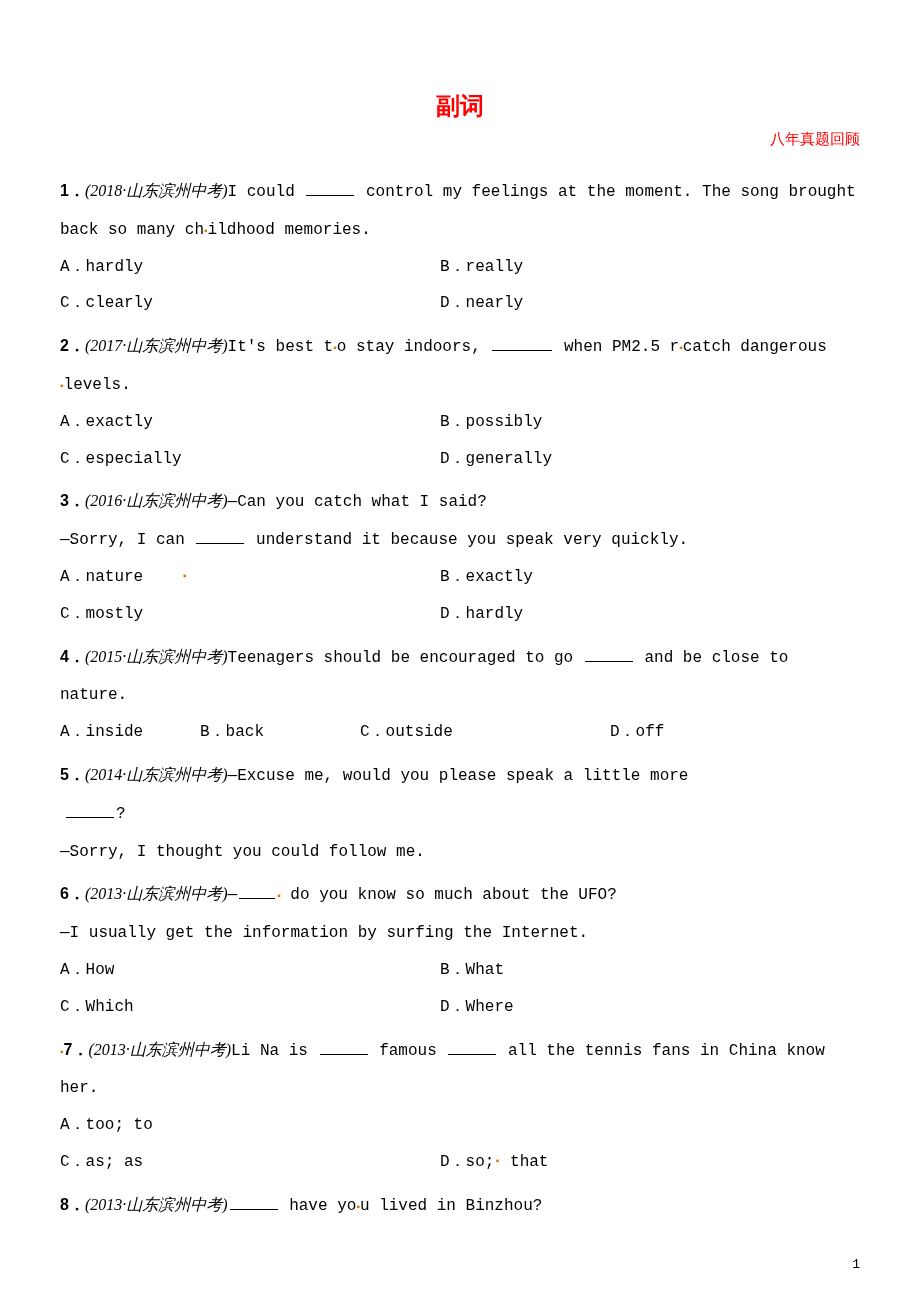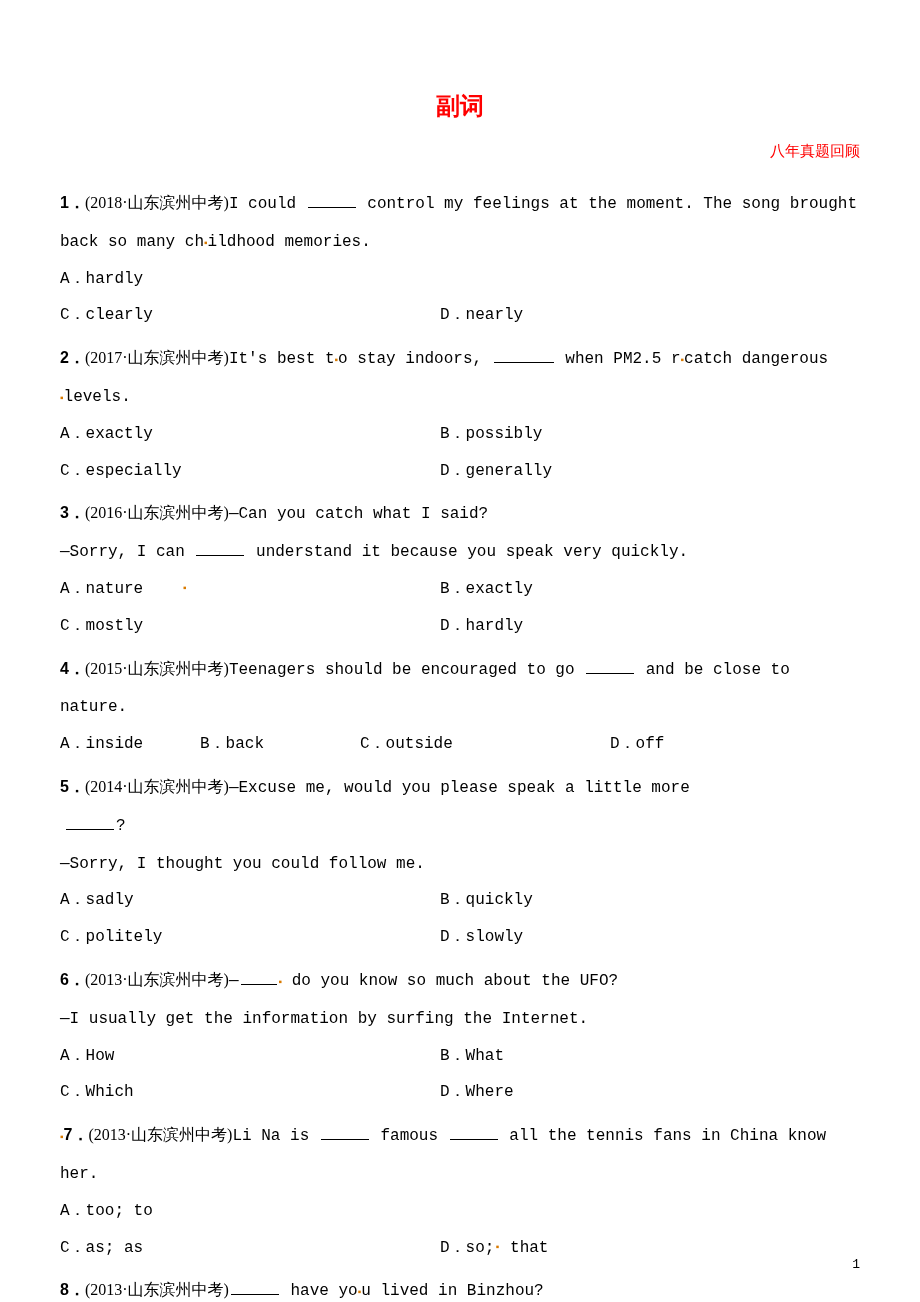--- a/index.html
+++ b/index.html
@@ -13,21 +13,21 @@
     position: relative;
   }
   .page {
     padding: 90px 60px 40px 60px;
   }
   .title {
     text-align: center;
     color: #ff0000;
     font-weight: bold;
     font-size: 24px;
-    margin-bottom: 20px;
+    margin-bottom: 8px;
     font-family: "SimHei", "黑体", sans-serif;
   }
   .subtitle {
     text-align: right;
     color: #ff0000;
     font-size: 15px;
     margin-bottom: 24px;
   }
   .question {
     margin-bottom: 6px;
@@ -35,20 +35,21 @@
   }
   .q-line {
     line-height: 2.3;
   }
   .q-num {
     font-weight: bold;
     font-family: Arial, sans-serif;
   }
   .q-src {
     font-family: "SimSun", "宋体", serif;
+    font-style: italic;
   }
   .q-text {
     font-family: "Courier New", monospace;
   }
   .options {
     line-height: 2.3;
     font-family: "Courier New", monospace;
   }
   .opt-row {
     display: flex;
@@ -97,20 +98,21 @@
   <div class="title">副词</div>
   <div class="subtitle">八年真题回顾</div>
 
   <div class="question">
     <div class="q-line">
       <span class="q-num">1．</span><span class="q-src">(2018·山东滨州中考)</span><span class="q-text">I could </span><span class="blank"></span><span class="q-text"> control my feelings at the moment. The song brought back so many ch</span><span class="dot-orange">▪</span><span class="q-text">ildhood memories.</span>
     </div>
     <div class="options">
       <div class="opt-row">
         <span class="opt-item opt-a">A．hardly</span>
+        <span class="opt-item opt-b">B．really</span>
       </div>
       <div class="opt-row">
         <span class="opt-item opt-a">C．clearly</span>
         <span class="opt-item opt-b">D．nearly</span>
       </div>
     </div>
   </div>
 
   <div class="question">
     <div class="q-line">
@@ -165,30 +167,20 @@
   <div class="question">
     <div class="q-line">
       <span class="q-num">5．</span><span class="q-src">(2014·山东滨州中考)</span><span class="q-text">—Excuse me, would you please speak a little more</span>
     </div>
     <div class="q-line">
       &nbsp;<span class="blank"></span><span class="q-text">?</span>
     </div>
     <div class="q-line">
       <span class="q-text">—Sorry, I thought you could follow me.</span>
     </div>
-    <div class="options">
-      <div class="opt-row">
-        <span class="opt-item opt-a">A．sadly</span>
-        <span class="opt-item opt-b">B．quickly</span>
-      </div>
-      <div class="opt-row">
-        <span class="opt-item opt-a">C．politely</span>
-        <span class="opt-item opt-b">D．slowly</span>
-      </div>
-    </div>
   </div>
 
   <div class="question">
     <div class="q-line">
       <span class="q-num">6．</span><span class="q-src">(2013·山东滨州中考)</span><span class="q-text">—</span><span class="blank blank-short"></span><span class="dot-orange">▪</span><span class="q-text"> do you know so much about the UFO?</span>
     </div>
     <div class="q-line">
       <span class="q-text">—I usually get the information by surfing the Internet.</span>
     </div>
     <div class="options">

